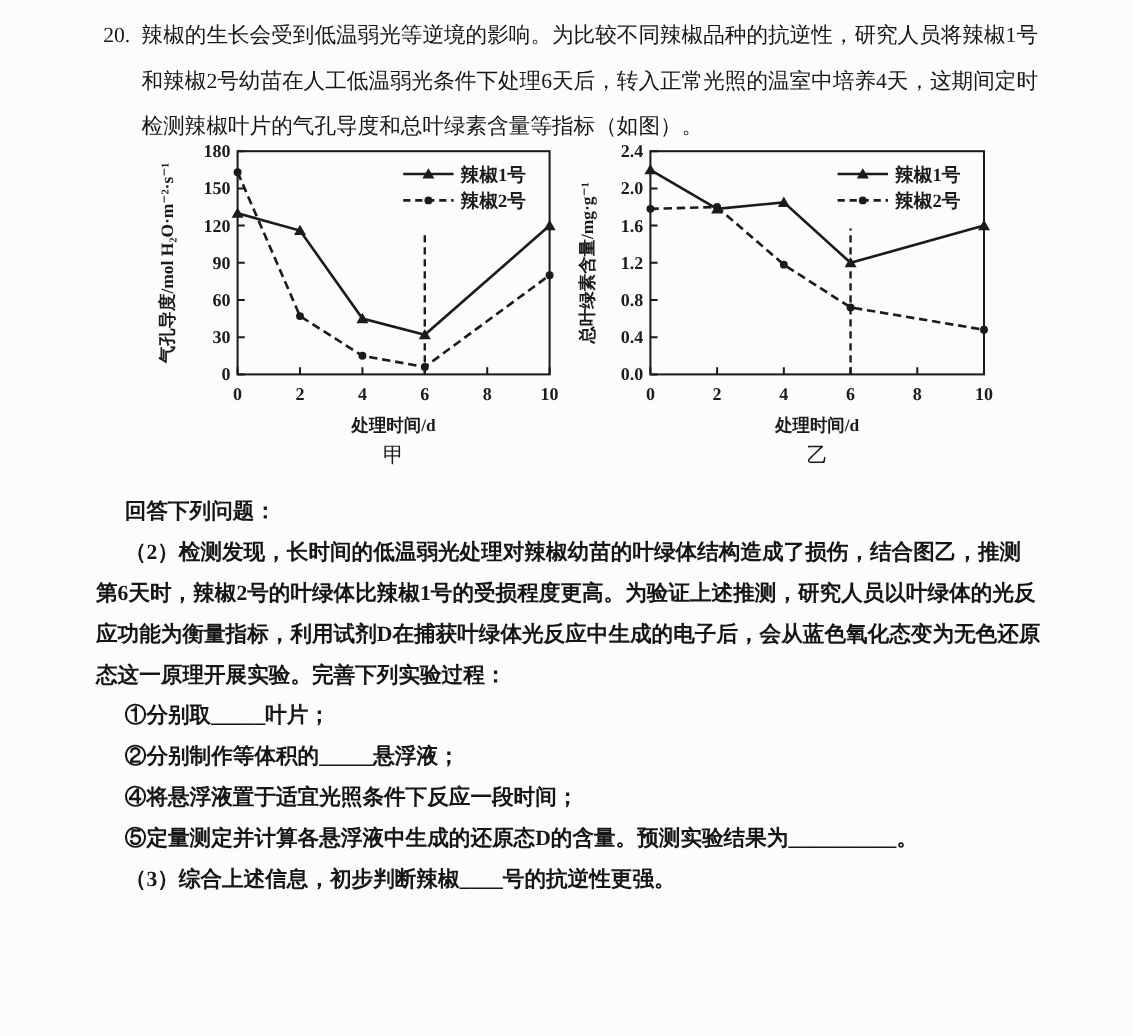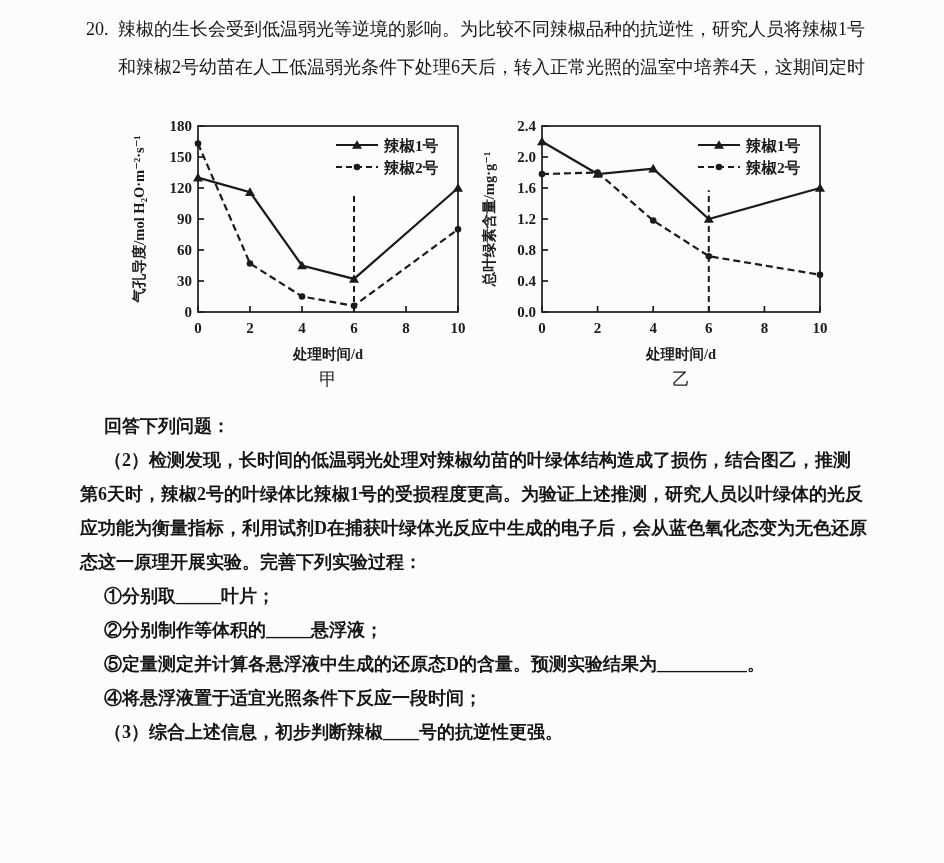--- a/index.html
+++ b/index.html
@@ -37,20 +37,21 @@
 <body>
 
 <div class="page">
 
   <div class="stem">
     <div class="stem-row">
       <span class="qnum">20.</span>
       <span>辣椒的生长会受到低温弱光等逆境的影响。为比较不同辣椒品种的抗逆性，研究人员将辣椒1号</span>
     </div>
     <div class="stem-cont">和辣椒2号幼苗在人工低温弱光条件下处理6天后，转入正常光照的温室中培养4天，这期间定时</div>
+    <div class="stem-cont">检测辣椒叶片的气孔导度和总叶绿素含量等指标（如图）。</div>
   </div>
 
   <div class="figure-row">
     <svg id="chart-jia" width="348" height="276" viewBox="0 0 348 276">
         <rect x="72" y="8" width="260" height="186" fill="none" stroke="#1b1b1b" stroke-width="1.7"></rect>
         <line x1="72" x2="78" y1="194" y2="194" stroke="#1b1b1b" stroke-width="1.7"></line>
         <text class="tick" x="66" y="199" text-anchor="end">0</text>
         <line x1="72" x2="78" y1="163" y2="163" stroke="#1b1b1b" stroke-width="1.7"></line>
         <text class="tick" x="66" y="168" text-anchor="end">30</text>
         <line x1="72" x2="78" y1="132" y2="132" stroke="#1b1b1b" stroke-width="1.7"></line>
@@ -152,18 +153,18 @@
   </div>
 
   <div class="body-text">
     <div class="line indent">回答下列问题：</div>
     <div class="line indent">（2）检测发现，长时间的低温弱光处理对辣椒幼苗的叶绿体结构造成了损伤，结合图乙，推测</div>
     <div class="line">第6天时，辣椒2号的叶绿体比辣椒1号的受损程度更高。为验证上述推测，研究人员以叶绿体的光反</div>
     <div class="line">应功能为衡量指标，利用试剂D在捕获叶绿体光反应中生成的电子后，会从蓝色氧化态变为无色还原</div>
     <div class="line">态这一原理开展实验。完善下列实验过程：</div>
     <div class="line indent">①分别取_____叶片；</div>
     <div class="line indent">②分别制作等体积的_____悬浮液；</div>
+    <div class="line indent">④将悬浮液置于适宜光照条件下反应一段时间；</div>
     <div class="line indent">⑤定量测定并计算各悬浮液中生成的还原态D的含量。预测实验结果为__________。</div>
-    <div class="line indent">④将悬浮液置于适宜光照条件下反应一段时间；</div>
     <div class="line indent">（3）综合上述信息，初步判断辣椒____号的抗逆性更强。</div>
   </div>
 
 </div>
 
 </body></html>

